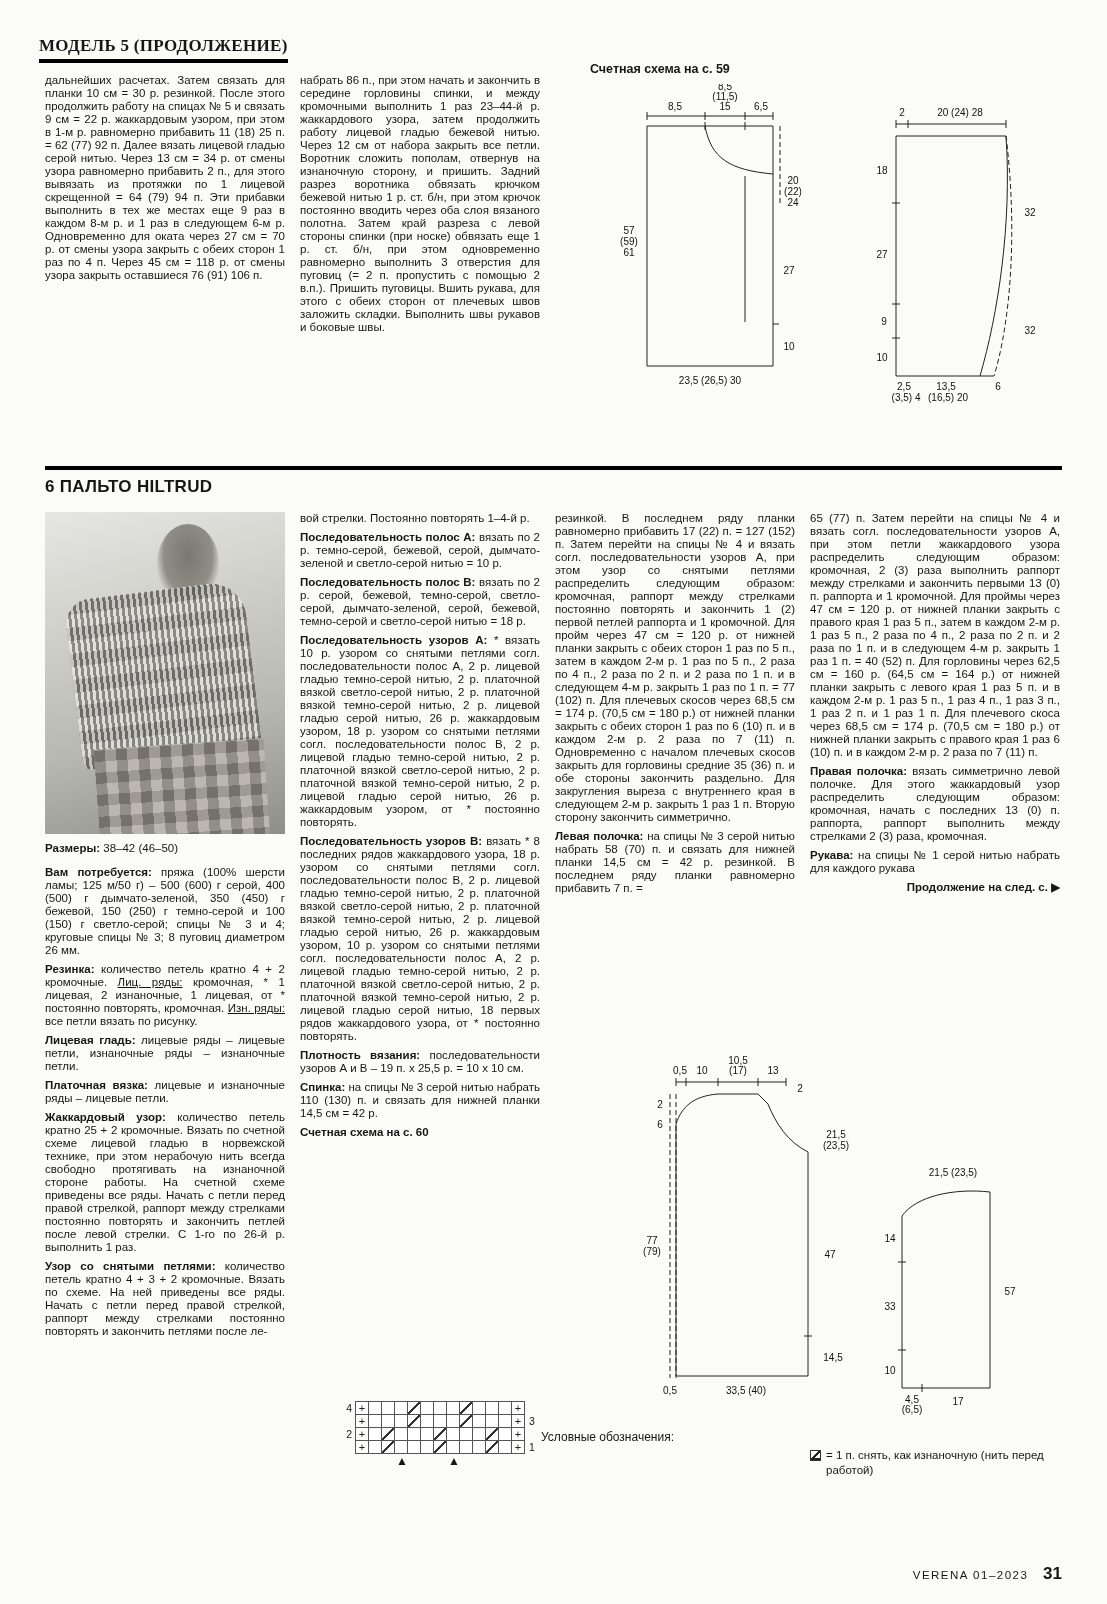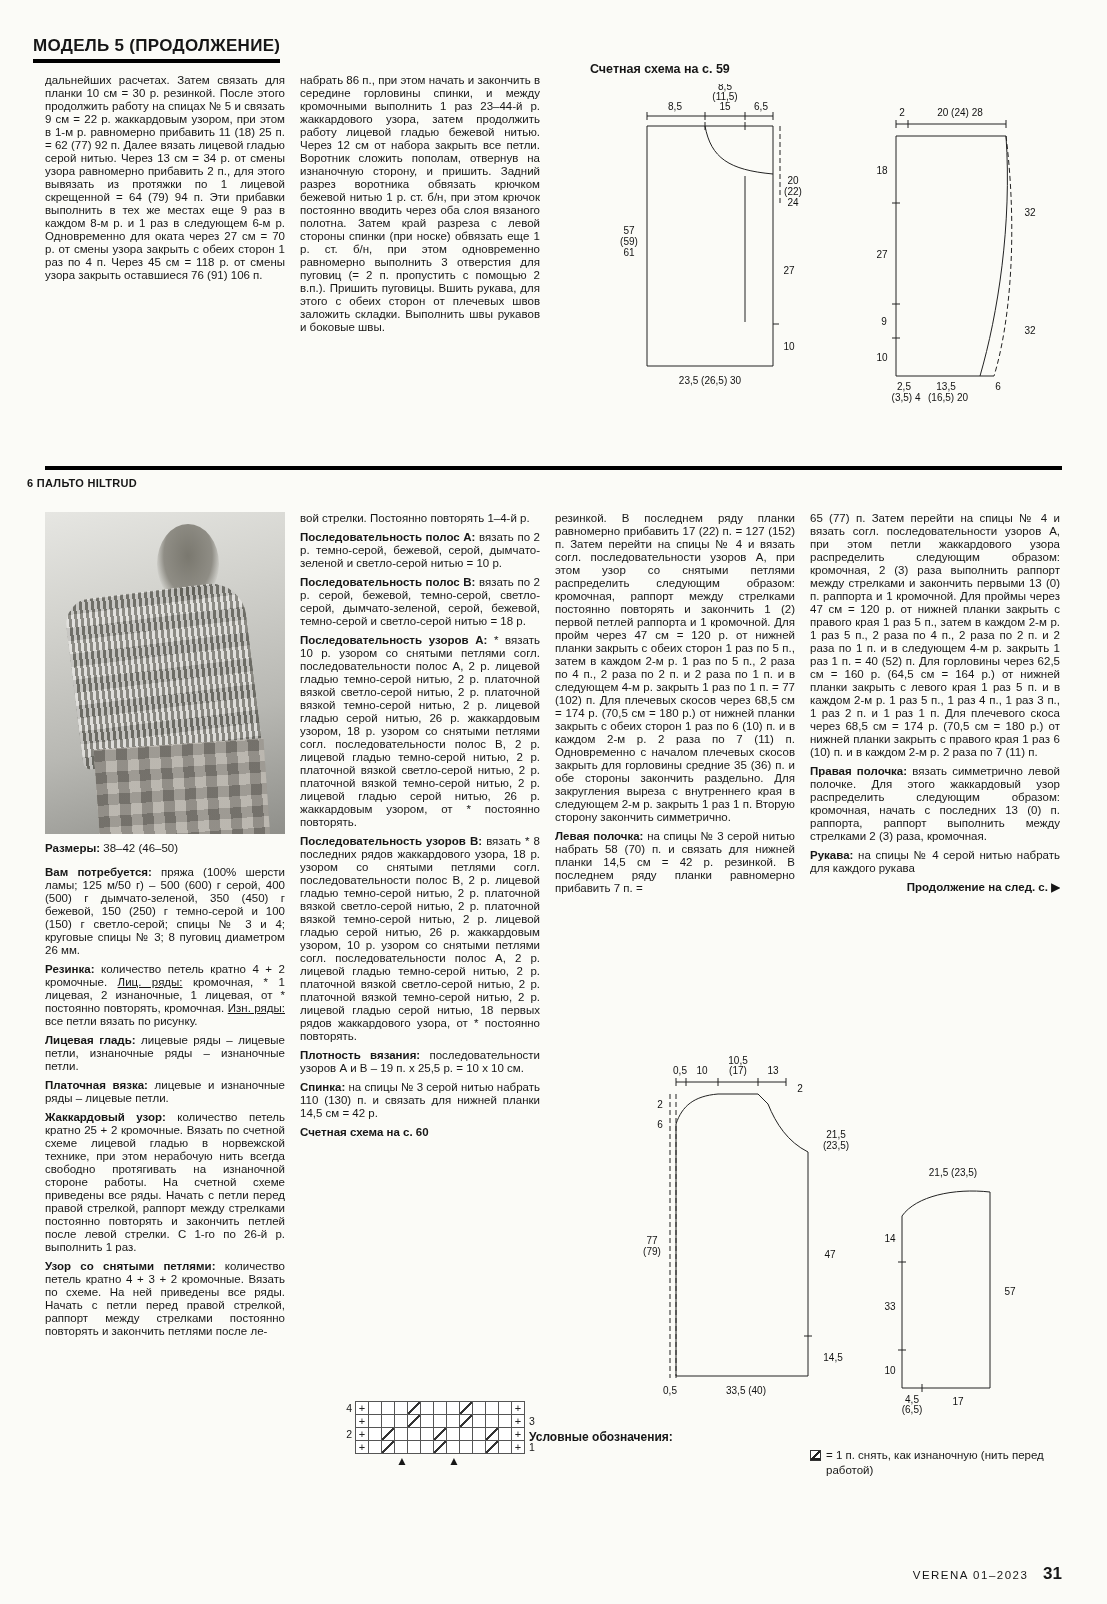--- a/index.html
+++ b/index.html
@@ -8,21 +8,21 @@
     position:relative; width:1107px; height:1604px; margin:0 auto;
     background:#fbfbf7; color:#161616;
     font-family:"Liberation Sans", sans-serif;
     overflow:hidden;
   }
   .sec-head {
     position:absolute; font-size:17px; font-weight:bold; letter-spacing:.3px;
     border-bottom:4px solid #000; padding-bottom:3px;
   }
   .rule { position:absolute; left:45px; width:1017px; height:4px; background:#000; }
-  .coat-title { position:absolute; left:27px; top:477px; font-size:11px; font-weight:bold; letter-spacing:.3px; }
+  .coat-title { position:absolute; left:45px; top:477px; font-size:17px; font-weight:bold; letter-spacing:.3px; }
   .col {
     position:absolute; width:240px; font-size:11.5px; line-height:13px;
     text-align:justify; overflow:hidden;
   }
   .para { margin-bottom:6px; }
   .lead { font-weight:bold; }
   .u { text-decoration:underline; }
   .bold-line { font-weight:bold; }
   .cont-next { font-weight:bold; text-align:right; }
   .chart-ref { position:absolute; left:558px; top:62px; font-size:12.5px; font-weight:bold;margin-left:32px; }
@@ -51,40 +51,40 @@
   .chart-row { display:flex; margin-top:-1px; }
   .rnum { width:16px; font-size:10.5px; line-height:14px; }
   .rnum.left { text-align:right; padding-right:4px; }
   .rnum.right { text-align:left; padding-left:4px; }
   .cell { width:14px; height:14px; border:1px solid #555; margin-left:-1px; background:#fff;
     font-size:11px; line-height:12px; text-align:center; color:#222; }
   .cell-s { background-image:linear-gradient(to bottom right, transparent 44%, #333 44%, #333 56%, transparent 56%); }
   .chart-arrows { position:relative; height:16px; margin-left:16px; font-size:12px; font-weight:bold; }
   .chart-arrows span { position:absolute; top:0; }
   
-  .legend-title { position:absolute; left:529px; top:1430px; font-size:12px; font-weight:bold; }
+  .legend-title { position:absolute; left:541px; top:1430px; font-size:12px; font-weight:normal; }
   .legend-col { position:absolute; width:250px; font-size:11.5px; line-height:15px; }
   .legend-item { display:flex; align-items:flex-start; margin-bottom:1px; }
   .sym { flex:0 0 auto; display:inline-block; width:11px; height:11px; border:1px solid #333; margin:2px 5px 0 0;
     font-size:10px; line-height:9px; text-align:center; background:#fff; }
   .sym-plus::before { content:"+"; }
   .sym-slip-back { background-image:linear-gradient(to bottom right, transparent 42%, #222 42%, #222 58%, transparent 58%); }
   .sym-slip-front { background-image:
       linear-gradient(to bottom right, transparent 42%, #222 42%, #222 58%, transparent 58%),
       linear-gradient(#222,#222); background-size:100% 100%, 100% 2px; background-position:0 0, 0 100%; background-repeat:no-repeat; }
   
   .footer { position:absolute; right:45px; bottom:20px; font-size:11.5px; letter-spacing:1.5px; }
   .footer .pg { font-size:17px; font-weight:bold; letter-spacing:0; margin-left:10px;margin-top:9px; }
 </style>
 </head>
 <body>
 
 <div class="page">
 
-  <div class="sec-head" style="left:33px; top:36px;">МОДЕЛЬ 5 (ПРОДОЛЖЕНИЕ)</div>
+  <div class="sec-head" style="left:39px; top:36px;font-family:Liberation Serif, serif;">МОДЕЛЬ 5 (ПРОДОЛЖЕНИЕ)</div>
 
   <div class="col" style="left:45px; top:74px; height:394px;">
     <p class="para">дальнейших расчетах. Затем связать для планки 10 см = 30 р. резинкой. После этого продолжить работу на спицах № 5 и связать 9 см = 22 р. жаккардовым узором, при этом в 1-м р. равномерно прибавить 11 (18) 25 п. = 62 (77) 92 п. Далее вязать лицевой гладью серой нитью. Через 13 см = 34 р. от смены узора равномерно прибавить 2 п., для этого вывязать из протяжки по 1 лицевой скрещенной = 64 (79) 94 п. Эти прибавки выполнить в тех же местах еще 9 раз в каждом 8-м р. и 1 раз в следующем 6-м р. Одновременно для оката через 27 см = 70 р. от смены узора закрыть с обеих сторон 1 раз по 4 п. Через 45 см = 118 р. от смены узора закрыть оставшиеся 76 (91) 106 п.</p>
   </div>
   <div class="col" style="left:300px; top:74px; height:394px;">
     <p class="para">набрать 86 п., при этом начать и закончить в середине горловины спинки, и между кромочными выполнить 1 раз 23–44-й р. жаккардового узора, затем продолжить работу лицевой гладью бежевой нитью. Через 12 см от набора закрыть все петли. Воротник сложить пополам, отвернув на изнаночную сторону, и пришить. Задний разрез воротника обвязать крючком бежевой нитью 1 р. ст. б/н, при этом крючок постоянно вводить через оба слоя вязаного полотна. Затем край разреза с левой стороны спинки (при носке) обвязать еще 1 р. ст. б/н, при этом одновременно равномерно выполнить 3 отверстия для пуговиц (= 2 п. пропустить с помощью 2 в.п.). Пришить пуговицы. Вшить рукава, для этого с обеих сторон от плечевых швов заложить складки. Выполнить швы рукавов и боковые швы.</p>
   </div>
 
   <div class="chart-ref">Счетная схема на с. 59</div>
 
@@ -256,21 +256,21 @@
   </div>
 
   <div class="col" style="left:555px; top:512px; height:530px;">
     <p class="para">резинкой. В последнем ряду планки равномерно прибавить 17 (22) п. = 127 (152) п. Затем перейти на спицы № 4 и вязать согл. последовательности узоров А, при этом узор со снятыми петлями распределить следующим образом: кромочная, раппорт между стрелками постоянно повторять и закончить 1 (2) первой петлей раппорта и 1 кромочной. Для пройм через 47 см = 120 р. от нижней планки закрыть с обеих сторон 1 раз по 5 п., затем в каждом 2-м р. 1 раз по 5 п., 2 раза по 4 п., 2 раза по 2 п. и 2 раза по 1 п. и в следующем 4-м р. закрыть 1 раз по 1 п. = 77 (102) п. Для плечевых скосов через 68,5 см = 174 р. (70,5 см = 180 р.) от нижней планки закрыть с обеих сторон 1 раз по 6 (10) п. и в каждом 2-м р. 2 раза по 7 (11) п. Одновременно с началом плечевых скосов закрыть для горловины средние 35 (36) п. и обе стороны закончить раздельно. Для закругления выреза с внутреннего края в следующем 2-м р. закрыть 1 раз 1 п. Вторую сторону закончить симметрично.</p>
     <p class="para"><b class="lead">Левая полочка:</b><span> на спицы № 3 серой нитью набрать 58 (70) п. и связать для нижней планки 14,5 см = 42 р. резинкой. В последнем ряду планки равномерно прибавить 7 п. =</span></p>
   </div>
 
   <div class="col" style="left:810px; top:512px; width:250px; height:540px;">
     <p class="para">65 (77) п. Затем перейти на спицы № 4 и вязать согл. последовательности узоров А, при этом петли жаккардового узора распределить следующим образом: кромочная, 2 (3) раза выполнить раппорт между стрелками и закончить первыми 13 (0) п. раппорта и 1 кромочной. Для проймы через 47 см = 120 р. от нижней планки закрыть с правого края 1 раз 5 п., затем в каждом 2-м р. 1 раз 5 п., 2 раза по 4 п., 2 раза по 2 п. и 2 раза по 1 п. и в следующем 4-м р. закрыть 1 раз 1 п. = 40 (52) п. Для горловины через 62,5 см = 160 р. (64,5 см = 164 р.) от нижней планки закрыть с левого края 1 раз 5 п. и в каждом 2-м р. 1 раз 5 п., 1 раз 4 п., 1 раз 3 п., 1 раз 2 п. и 1 раз 1 п. Для плечевого скоса через 68,5 см = 174 р. (70,5 см = 180 р.) от нижней планки закрыть с правого края 1 раз 6 (10) п. и в каждом 2-м р. 2 раза по 7 (11) п.</p>
     <p class="para"><b class="lead">Правая полочка:</b><span> вязать симметрично левой полочке. Для этого жаккардовый узор распределить следующим образом: кромочная, начать с последних 13 (0) п. раппорта, раппорт выполнить между стрелками 2 (3) раза, кромочная.</span></p>
-    <p class="para"><b class="lead">Рукава:</b><span> на спицы № 4 серой нитью набрать для каждого рукава</span></p>
+    <p class="para"><b class="lead">Рукава:</b><span> на спицы № 1 серой нитью набрать для каждого рукава</span></p>
     <p class="para cont-next">Продолжение на след. с. ▶</p>
   </div>
 
   <svg class="schem" style="left:590px; top:1046px;" width="280" height="360" viewBox="0 0 280 360">
     <line x1="80" y1="48" x2="80" y2="332" class="dash"></line>
     <line x1="86" y1="48" x2="86" y2="332" class="dash"></line>
     <path d="M86,78 C92,60 104,50 128,48 L168,48 L178,58 C186,78 198,96 218,106"></path>
     <path d="M218,106 V330 H86 V78"></path>
     <line x1="86" y1="36" x2="196" y2="36"></line>
     <line x1="86" y1="32" x2="86" y2="40"></line>

